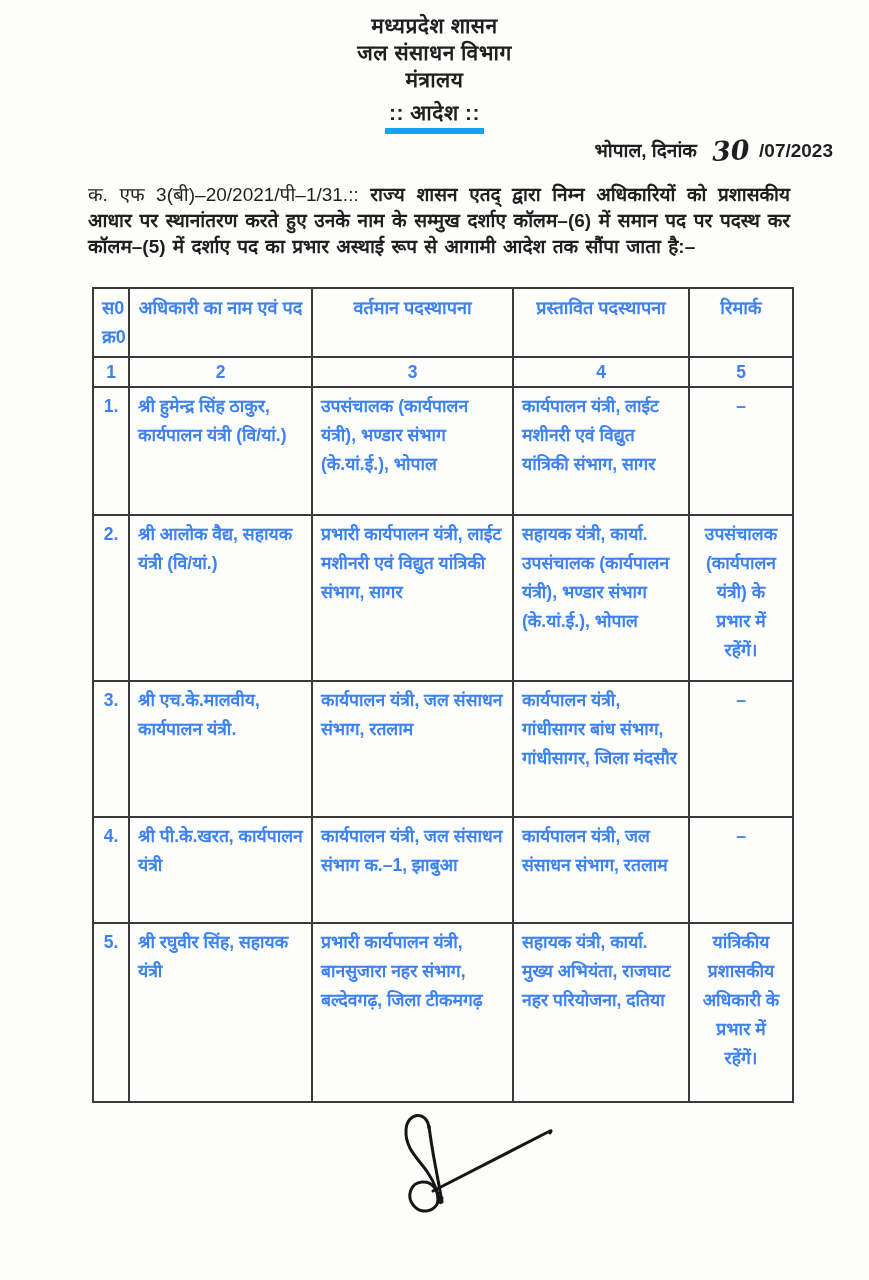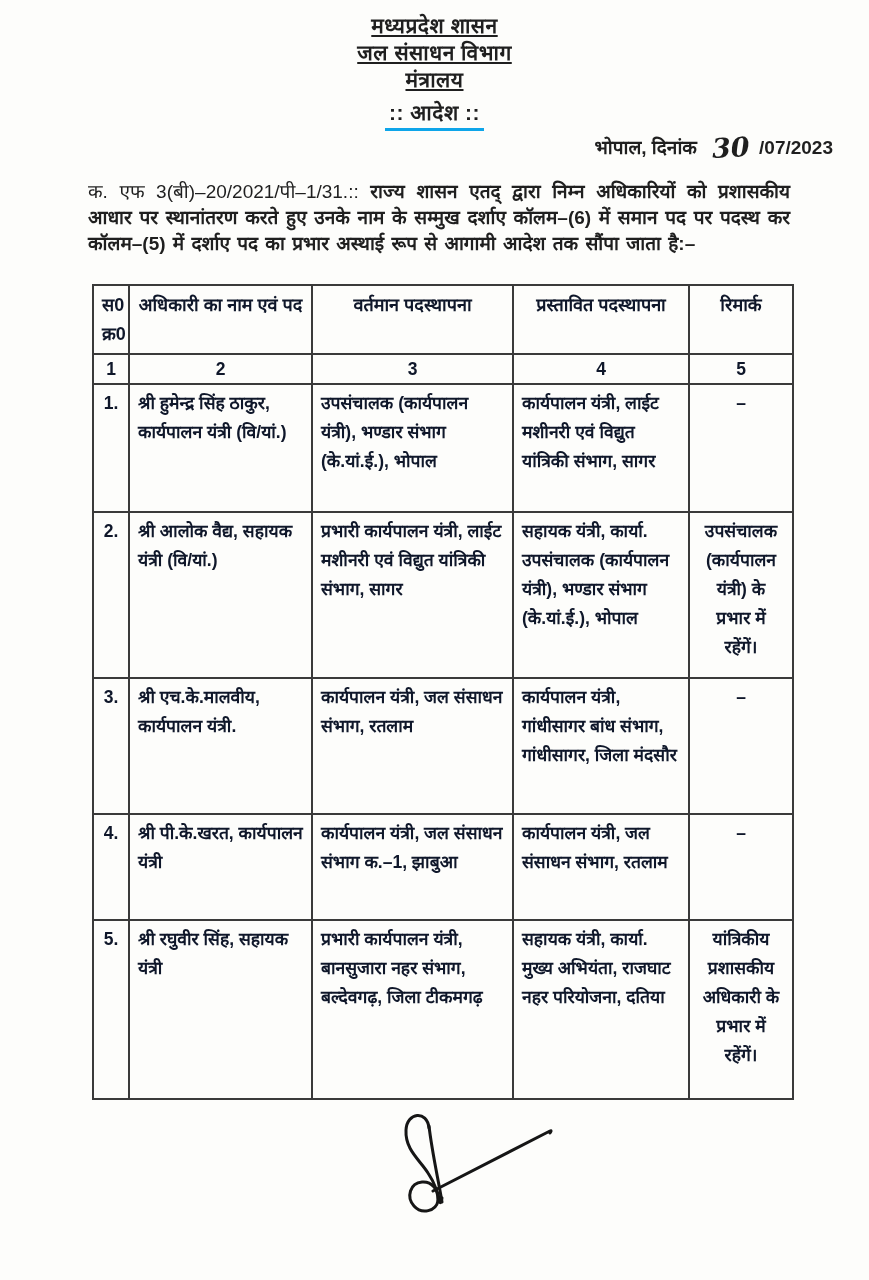--- a/index.html
+++ b/index.html
@@ -11,27 +11,26 @@
     background:#fdfdfb;
     color:#1f1f1f;
     font-family:"Liberation Sans", sans-serif;
     overflow:hidden;
   }
   
   .letterhead { padding-top:12px; text-align:center; }
   .letterhead .org-line {
     font-size:21px; font-weight:700; line-height:27px;
     letter-spacing:.5px;
-    text-decoration:underline;
   }
   .order-heading-wrap { text-align:center; margin-top:5px; }
   .order-heading {
     display:inline-block;
     font-size:21px; font-weight:700;
-    border-bottom:3px solid #0ea5e9;
+    border-bottom:6px solid #0ea5e9;
     padding:0 4px 2px 4px;
     letter-spacing:.5px;
   }
   .dateline {
     text-align:right;
     padding-right:36px;
     margin-top:1px;
     font-size:19px; font-weight:700;
     white-space:nowrap;
   }
@@ -53,21 +52,21 @@
     word-spacing:2px;
   }
   .order-para .order-number { font-weight:400; }
   
   table.transfer-table {
     margin:27px 0 0 92px;
     width:700px;
     border-collapse:collapse;
     table-layout:fixed;
     font-size:17.5px; font-weight:600;
-    color:#0f172a;
+    color:#3b82f6;
   }
   .transfer-table th, .transfer-table td {
     border:2px solid #3a3a3a;
     vertical-align:top;
     padding:4px 8px;
     line-height:29px;
   }
   .transfer-table th {
     font-weight:700; text-align:center;
     font-size:18px;

